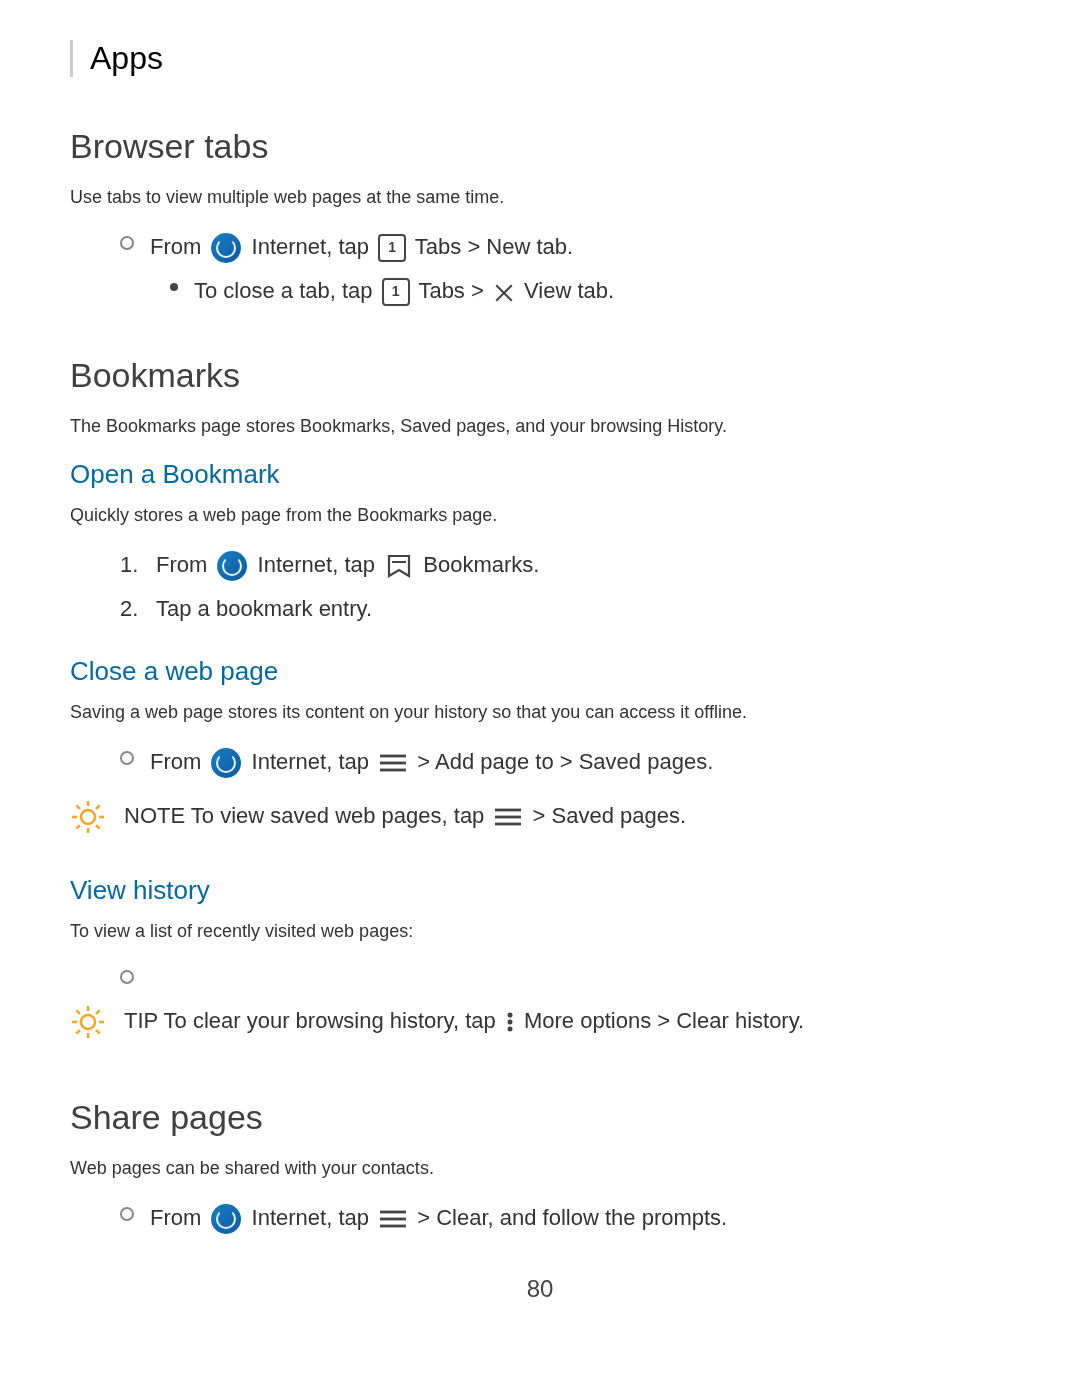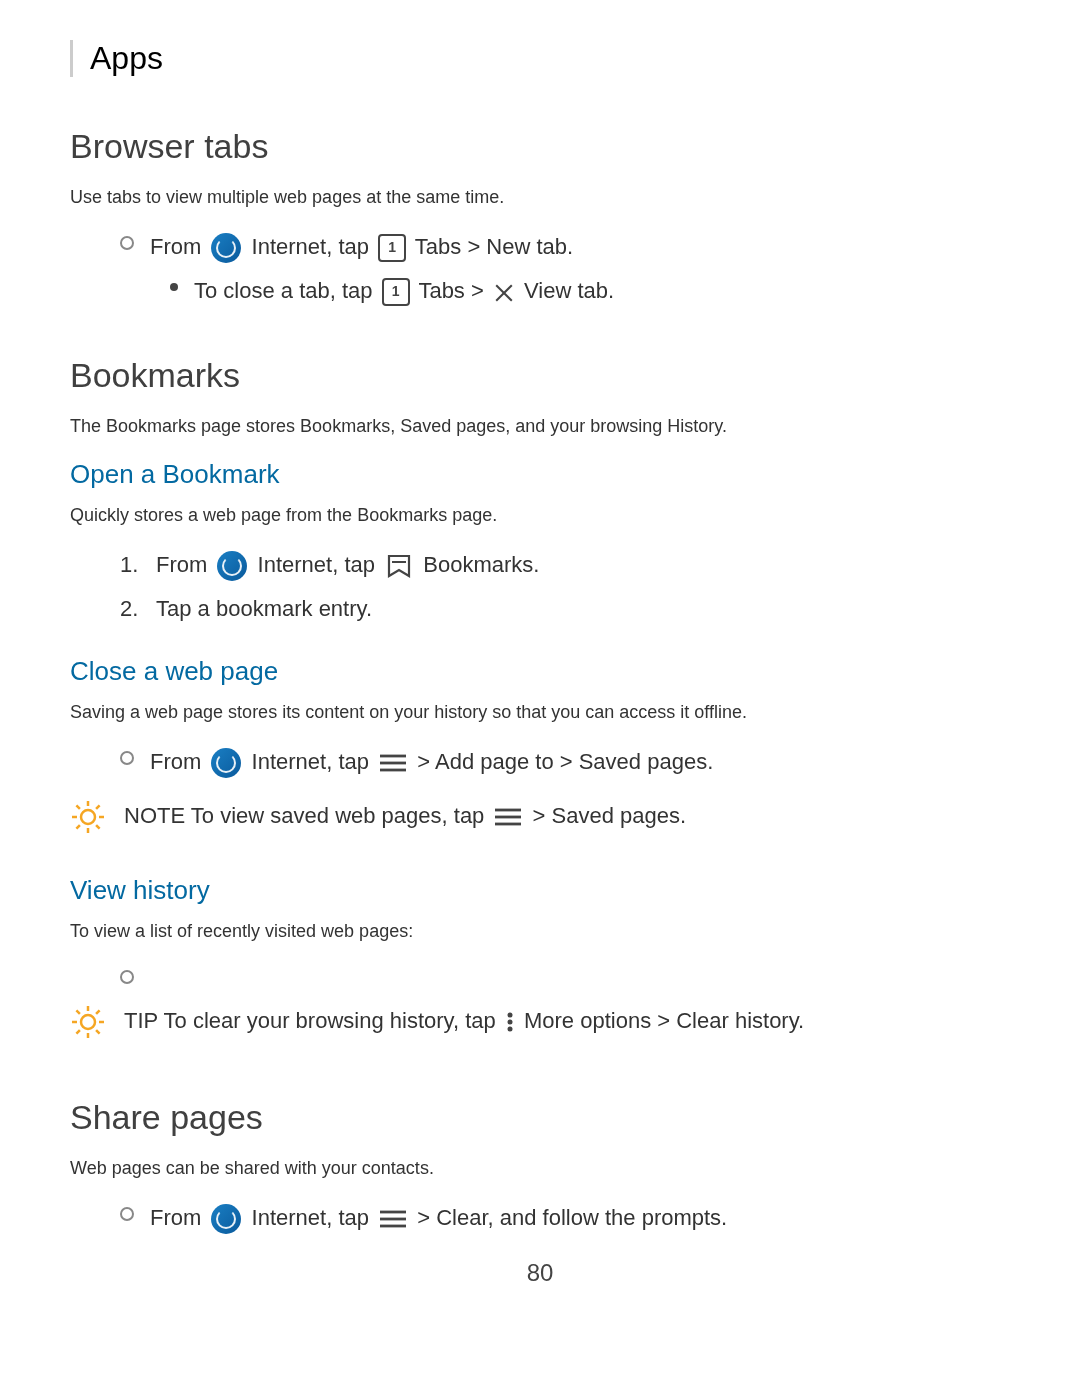--- a/index.html
+++ b/index.html
@@ -236,21 +236,21 @@
       color: #333333;
     }
 
     .bold {
       font-weight: 400;
     }
 
     
     .page-footer {
       position: absolute;
-      bottom: 56px;
+      bottom: 40px;
       left: 0;
       right: 0;
       text-align: center;
       font-size: 24px;
       color: #444444;
     }
   </style>
 </head>
 <body>
 

